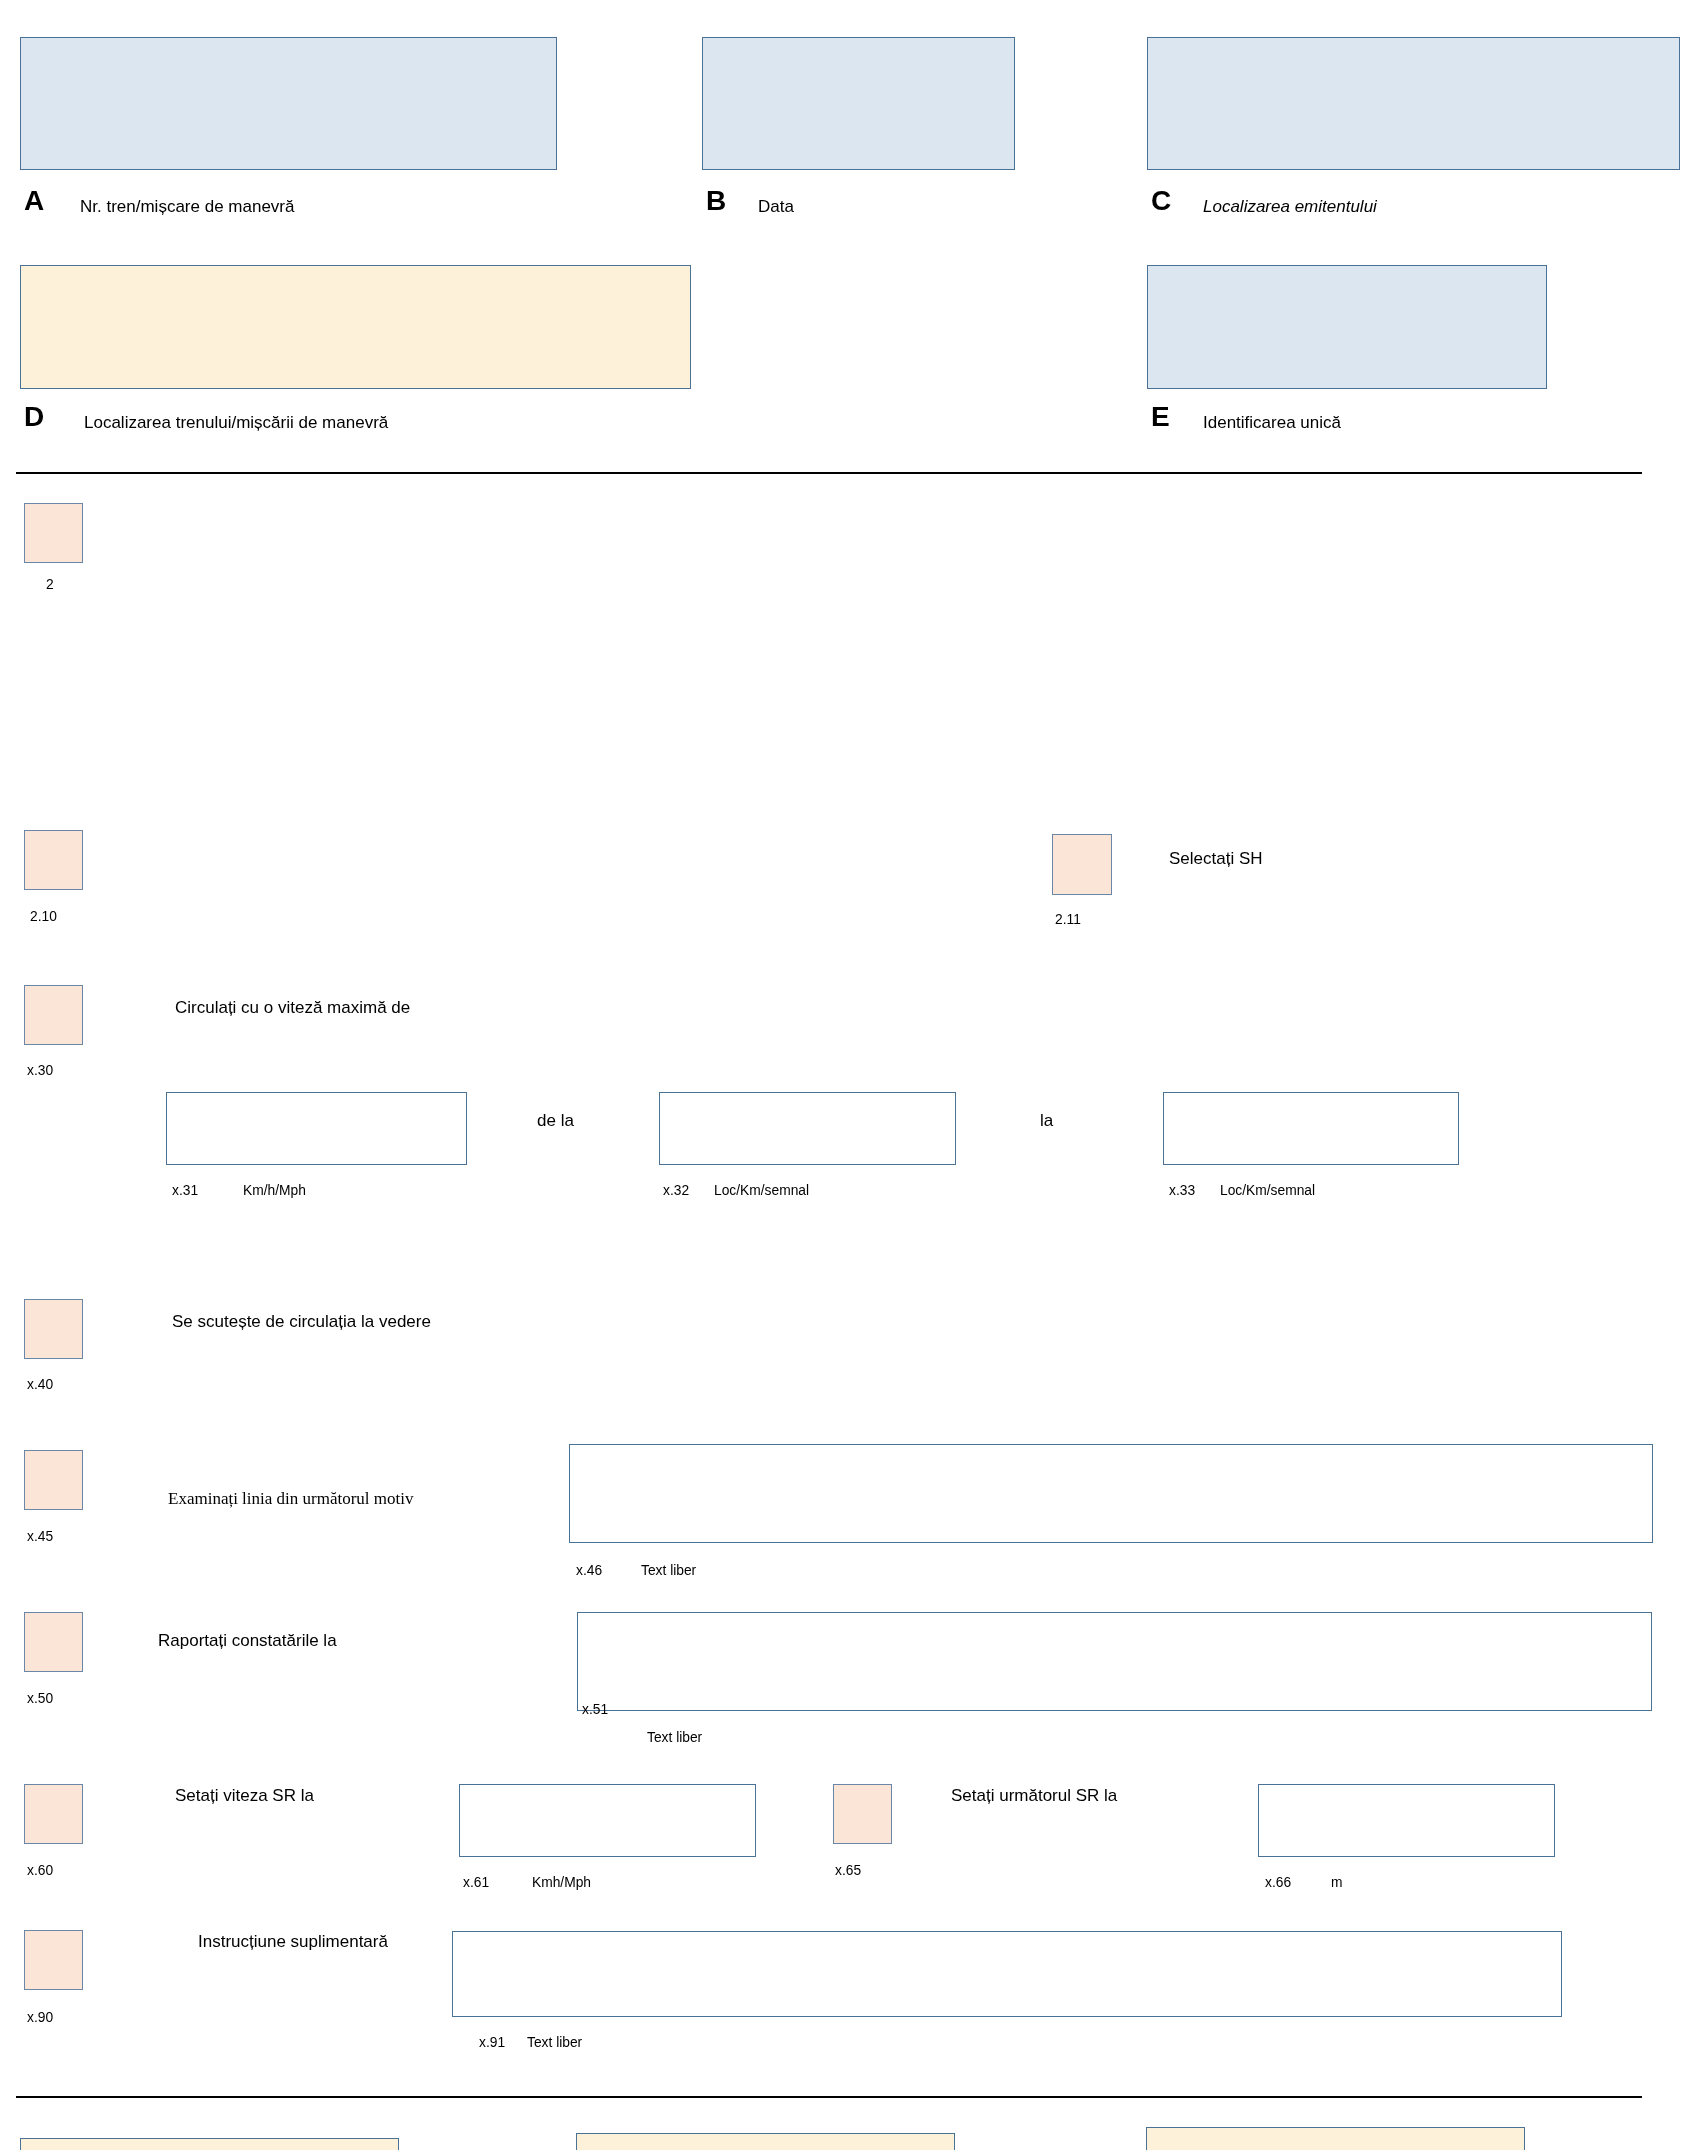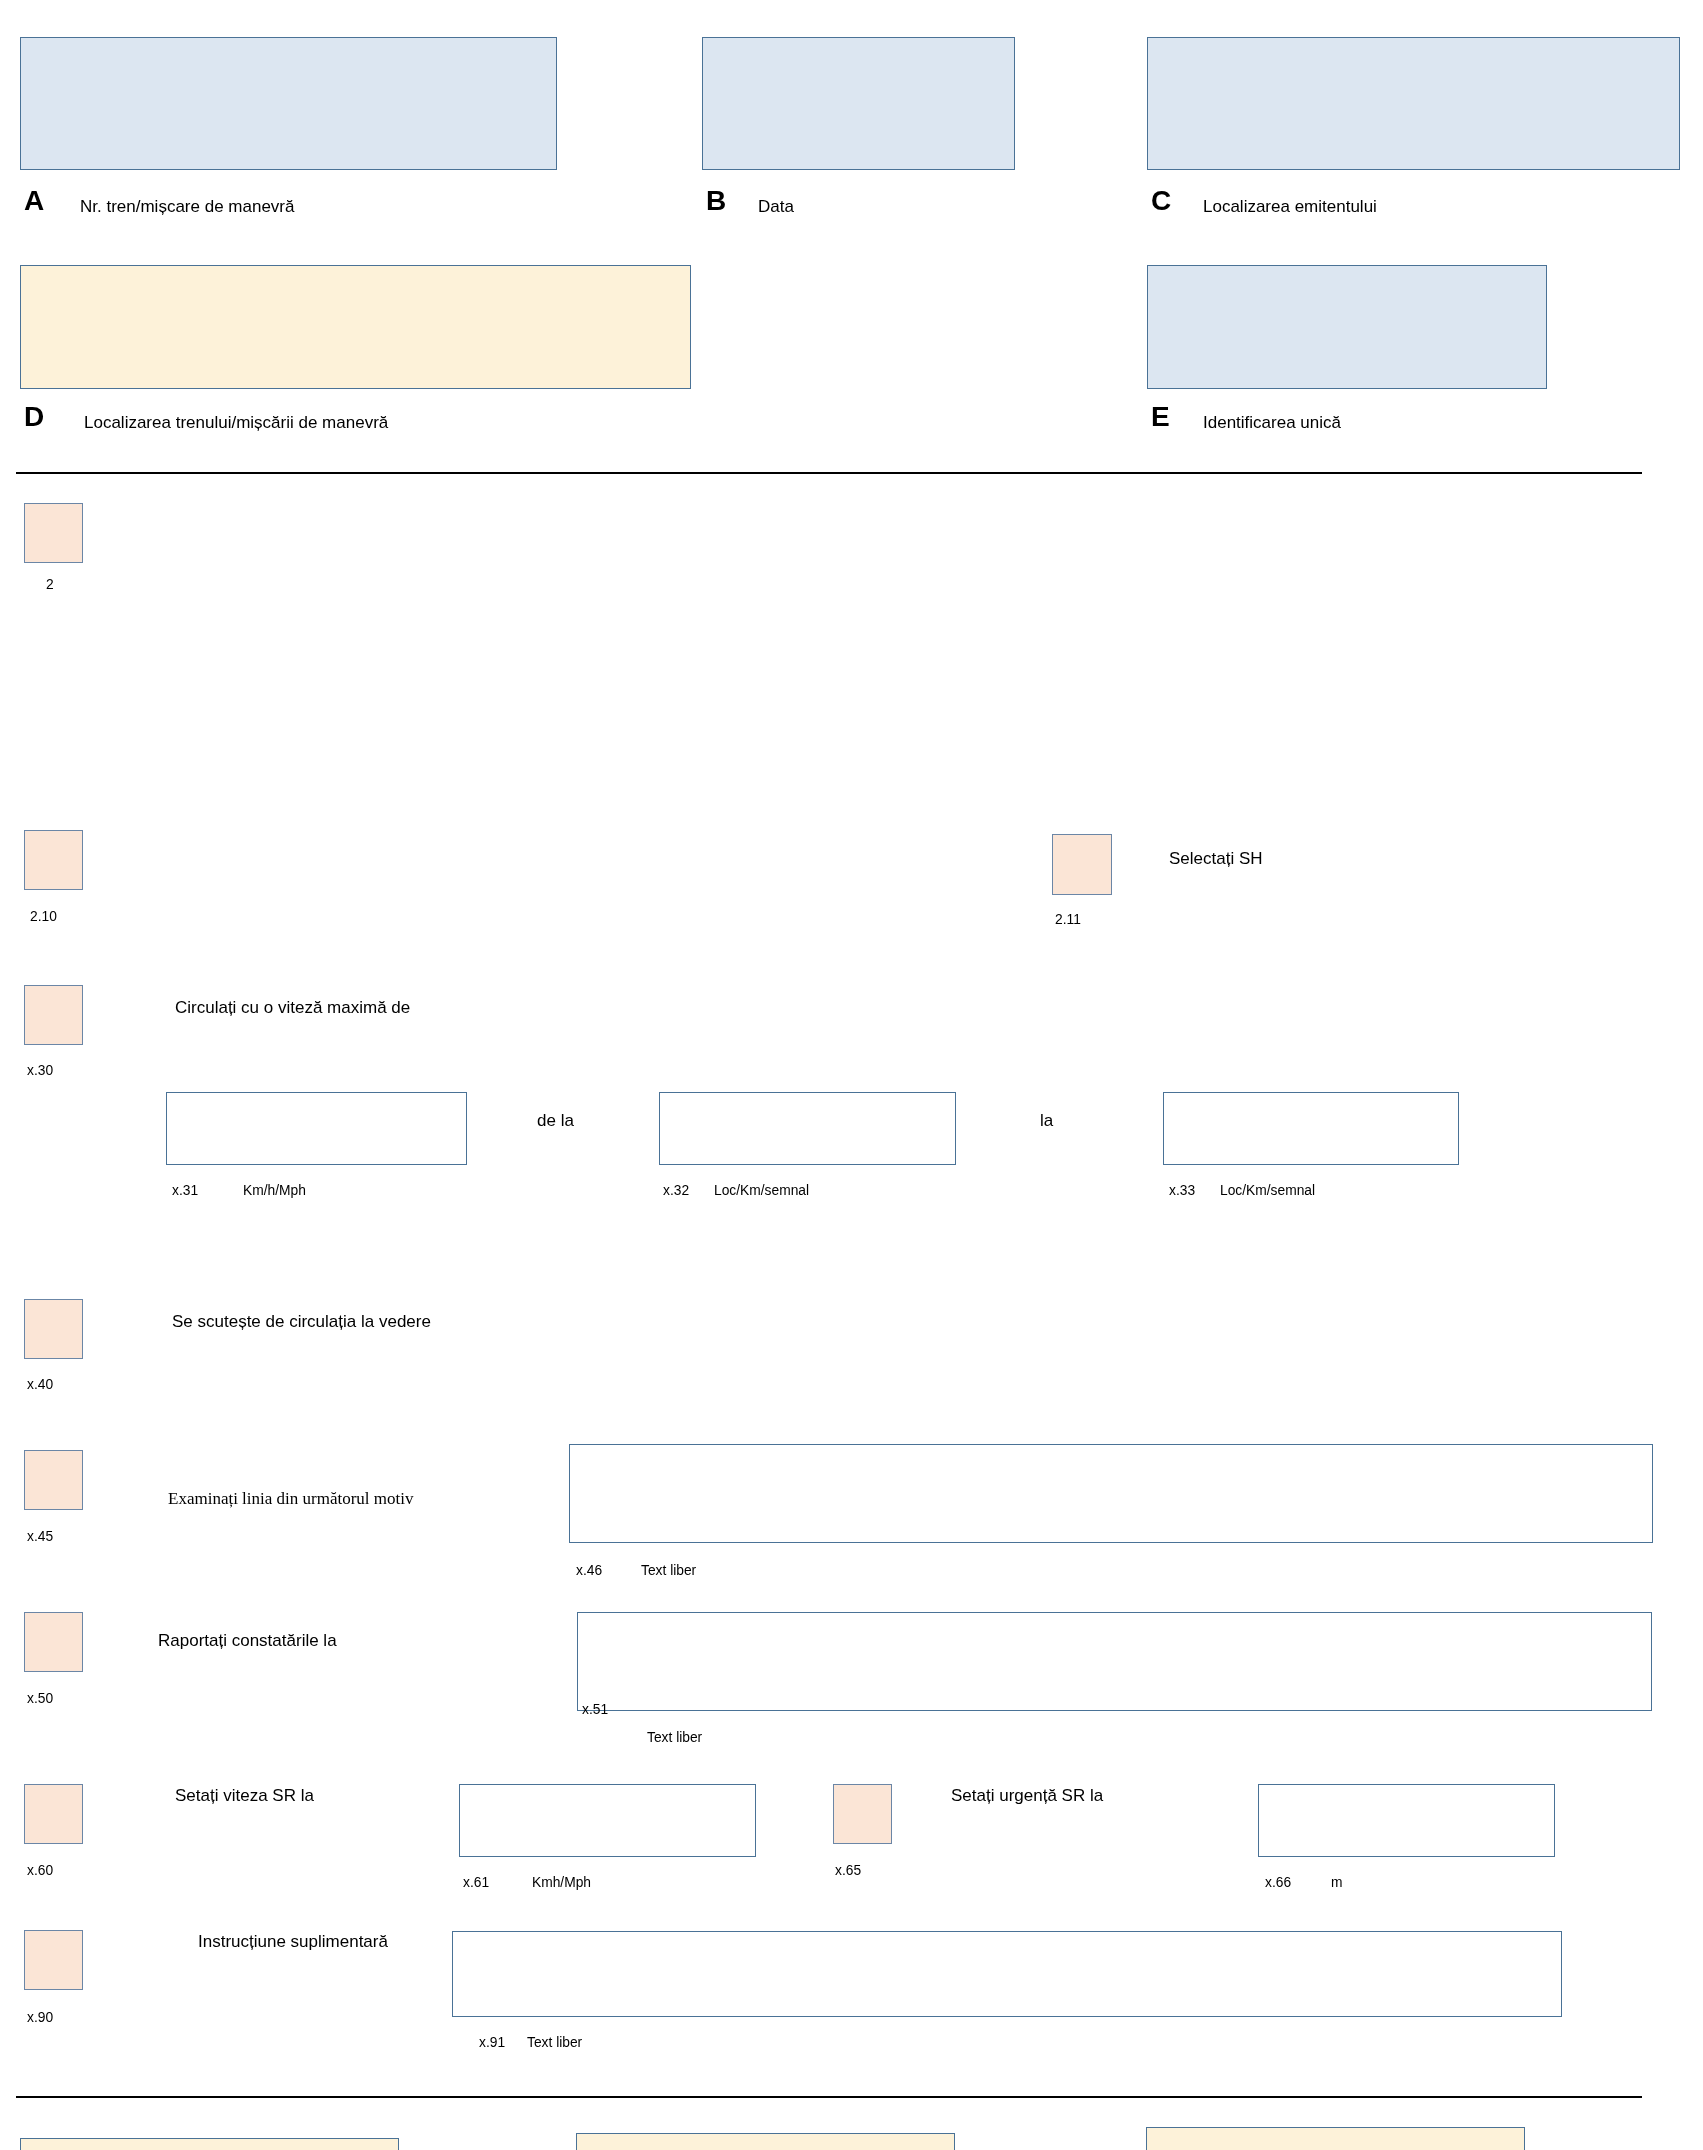--- a/index.html
+++ b/index.html
@@ -84,21 +84,21 @@
   <div class="box box-blue" style="left:20px; top:37px; width:537px; height:133px;"></div>
   <div class="big-letter" style="left:24px; top:187px;">A</div>
   <div class="lbl" style="left:80px; top:196px;">Nr. tren/mișcare de manevră</div>
 
   <div class="box box-blue" style="left:702px; top:37px; width:313px; height:133px;"></div>
   <div class="big-letter" style="left:706px; top:187px;">B</div>
   <div class="lbl" style="left:758px; top:196px;">Data</div>
 
   <div class="box box-blue" style="left:1147px; top:37px; width:533px; height:133px;"></div>
   <div class="big-letter" style="left:1151px; top:187px;">C</div>
-  <div class="lbl" style="left:1203px; top:196px;">Localizarea emitentului</div>
+  <div class="lbl" style="left:1203px; top:196px;font-style:italic;">Localizarea emitentului</div>
 
   <div class="box box-cream" style="left:20px; top:265px; width:671px; height:124px;"></div>
   <div class="big-letter" style="left:24px; top:403px;">D</div>
   <div class="lbl" style="left:84px; top:412px;">Localizarea trenului/mișcării de manevră</div>
 
   <div class="box box-blue" style="left:1147px; top:265px; width:400px; height:124px;"></div>
   <div class="big-letter" style="left:1151px; top:403px;">E</div>
   <div class="lbl" style="left:1203px; top:412px;">Identificarea unică</div>
 
   <div class="rule" style="left:15.5px; top:472px; width:1626px;"></div>
@@ -156,21 +156,21 @@
   <div class="chk" style="left:24px; top:1784px; width:59px; height:60px;"></div>
   <div class="lbl-small" style="left:27px; top:1862px;">x.60</div>
   <div class="lbl wrap" style="left:175px; top:1785px; width:275px;">Setați viteza SR la</div>
 
   <div class="box box-white" style="left:459px; top:1784px; width:297px; height:73px;"></div>
   <div class="lbl-small" style="left:463px; top:1874px;">x.61</div>
   <div class="lbl-small" style="left:532px; top:1874px;">Kmh/Mph</div>
 
   <div class="chk" style="left:833px; top:1784px; width:59px; height:60px;"></div>
   <div class="lbl-small" style="left:835px; top:1862px;">x.65</div>
-  <div class="lbl wrap" style="left:951px; top:1785px; width:292px;">Setați urgență SR la</div>
+  <div class="lbl wrap" style="left:951px; top:1785px; width:292px;">Setați următorul SR la</div>
 
   <div class="box box-white" style="left:1258px; top:1784px; width:297px; height:73px;"></div>
   <div class="lbl-small" style="left:1265px; top:1874px;">x.66</div>
   <div class="lbl-small" style="left:1331px; top:1874px;">m</div>
 
   <div class="chk" style="left:24px; top:1930px; width:59px; height:60px;"></div>
   <div class="lbl-small" style="left:27px; top:2009px;">x.90</div>
   <div class="lbl wrap" style="left:198px; top:1931px; width:241px;">Instrucțiune suplimentară</div>
 
   <div class="box box-white" style="left:452px; top:1931px; width:1110px; height:86px;"></div>

